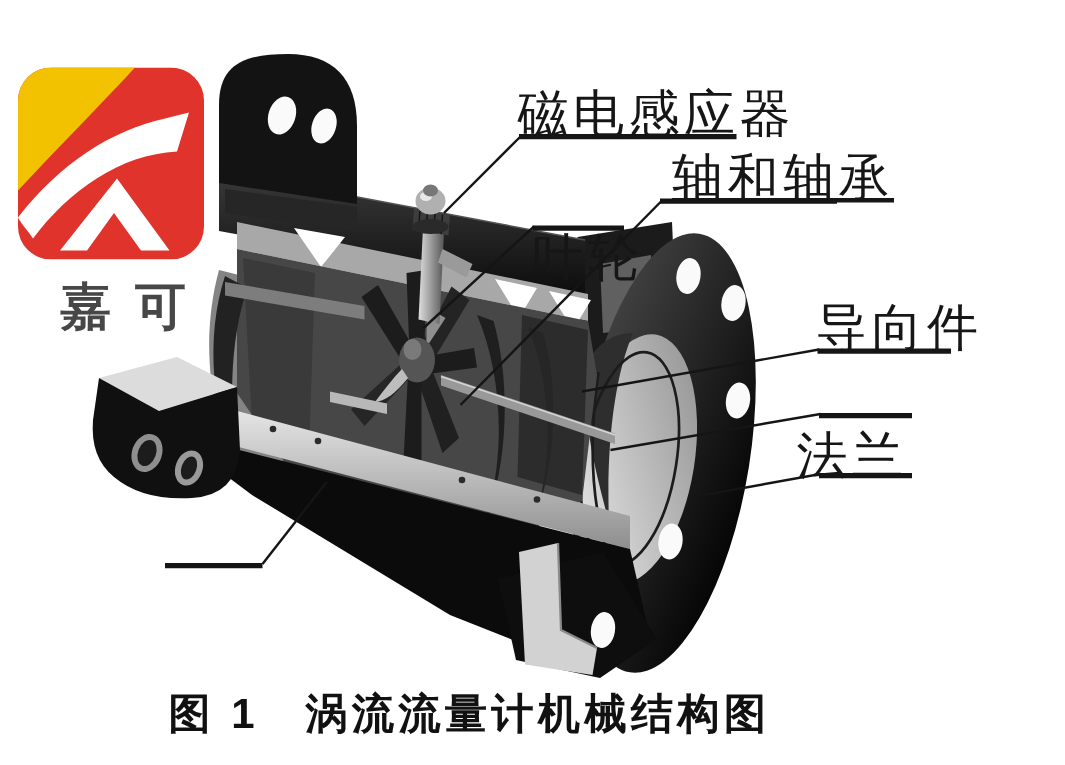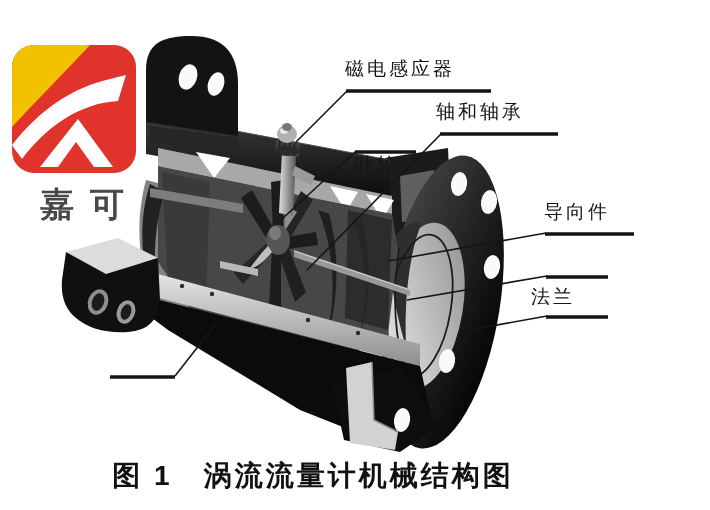--- a/index.html
+++ b/index.html
@@ -1,19 +1,19 @@
 <!DOCTYPE html>
 <html><head>
 <meta charset="utf-8">
 <style>
   html,body{margin:0;padding:0;background:#ffffff;}
   .page{position:relative;width:710px;height:510px;background:#ffffff;overflow:hidden;
         font-family:"Liberation Sans",sans-serif;}
   .art{position:absolute;left:0;top:0;z-index:1;}
-  .lbl{position:absolute;z-index:3;font-size:19px;line-height:1.05;letter-spacing:3px;
+  .lbl{position:absolute;z-index:3;font-size:34px;line-height:1.05;letter-spacing:3px;
        color:#161616;white-space:nowrap;font-weight:500;}
   .caption{position:absolute;left:0;top:457px;width:626px;z-index:3;text-align:center;
            font-size:28px;font-weight:700;letter-spacing:3px;color:#111;}
   .brand{position:absolute;left:40px;top:182px;z-index:3;font-size:34px;font-weight:600;
          letter-spacing:16px;color:#474747;white-space:nowrap;}
   .logo{position:absolute;left:12px;top:45px;z-index:2;}
 </style>
 </head>
 <body>
 
@@ -165,20 +165,20 @@
       <path d="M356,151 L282,219"></path>
       <path d="M441,134 L307,270"></path>
       <path d="M546,233 L388,261"></path>
       <path d="M547,276 L407,300"></path>
       <path d="M547,316 L464,331"></path>
       <path d="M175,376 L218,321"></path>
     </g>
   </svg>
 
   <div class="lbl" style="left:345px;top:59px;">磁电感应器</div>
-  <div class="lbl" style="left:436px;top:102px;">轴和轴承</div>
+  <div class="lbl" style="left:448px;top:102px;text-decoration:underline;">轴和轴承</div>
   <div class="lbl" style="left:355px;top:119px;margin-top:36px;">叶轮</div>
   <div class="lbl" style="left:544px;top:202px;">导向件</div>
   <div class="lbl" style="left:531px;top:287px;">法兰</div>
 
   <div class="caption">图 1　涡流流量计机械结构图</div>
 
 </div>
 
 </body></html>

